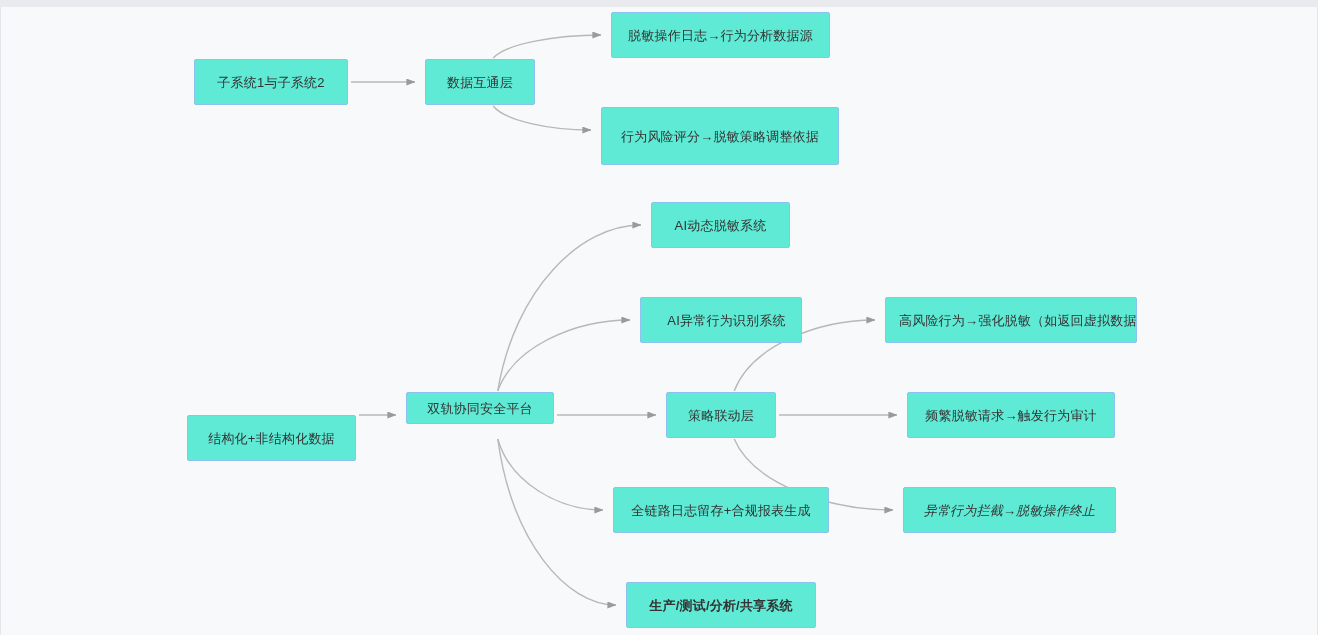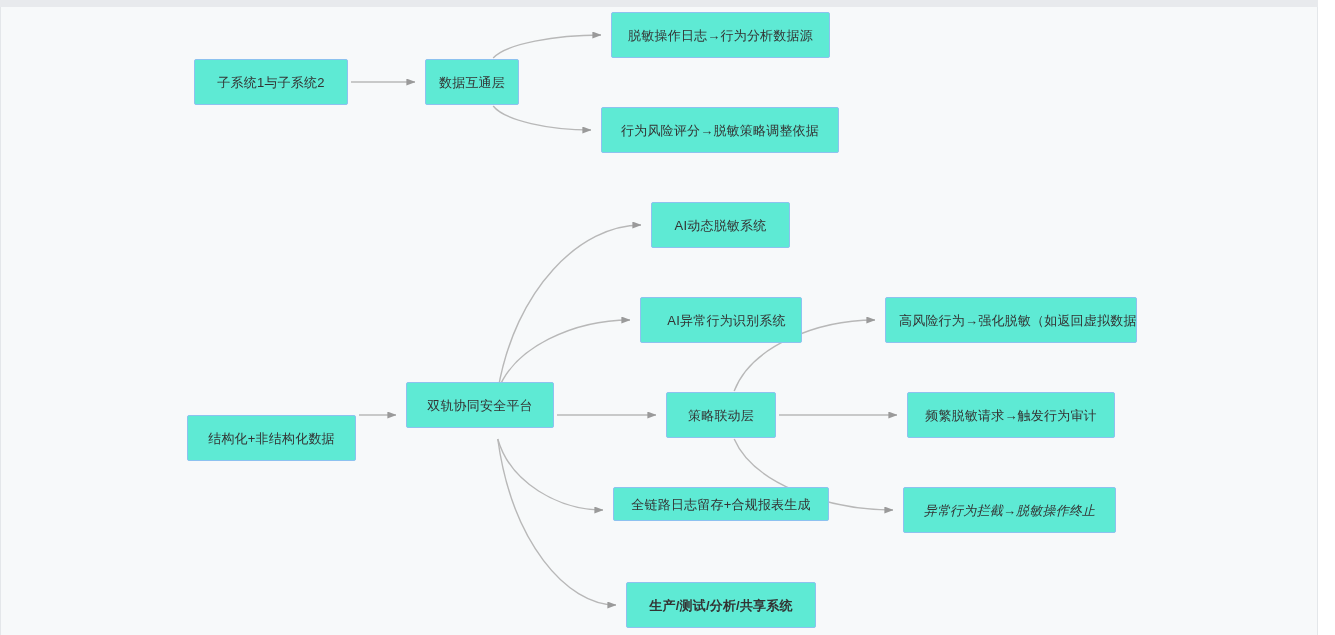--- a/index.html
+++ b/index.html
@@ -84,45 +84,45 @@
           <path d="M496.76,432 C510.9488,534.92 565.3392,598 615,598" marker-end="url(#arrowhead)"></path>
           <path d="M733.2,384 C750.096,339.98 814.864,313 874,313" marker-end="url(#arrowhead)"></path>
           <path d="M778,408 L896,408" marker-end="url(#arrowhead)"></path>
           <path d="M733.2,432 C752.2560000000001,476.02 825.304,503 892,503" marker-end="url(#arrowhead)"></path>
         </g>
     </svg>
     <div id="nodes">
         <div class="node" style="left: 193px; top: 52px; width: 154px; height: 46px;">
           <span class="node-label">子系统1与子系统2</span>
         </div>
-        <div class="node" style="left: 424px; top: 52px; width: 94px; height: 46px;">
+        <div class="node" style="left: 424px; top: 52px; width: 110px; height: 46px;">
           <span class="node-label">数据互通层</span>
         </div>
         <div class="node" style="left: 610px; top: 5px; width: 219px; height: 46px;">
           <span class="node-label">脱敏操作日志→行为分析数据源</span>
         </div>
-        <div class="node" style="left: 600px; top: 100px; width: 238px; height: 46px;">
+        <div class="node" style="left: 600px; top: 100px; width: 238px; height: 58px;">
           <span class="node-label">行为风险评分→脱敏策略调整依据</span>
         </div>
         <div class="node" style="left: 186px; top: 385px; width: 169px; height: 46px; margin-top: 23px;">
           <span class="node-label">结构化+非结构化数据</span>
         </div>
-        <div class="node" style="left: 405px; top: 375px; width: 148px; height: 46px; align-items: center;">
+        <div class="node" style="left: 405px; top: 385px; width: 148px; height: 32px; align-items: center;">
           <span class="node-label">双轨协同安全平台</span>
         </div>
         <div class="node" style="left: 650px; top: 195px; width: 139px; height: 46px; justify-content: center;">
           <span class="node-label">AI动态脱敏系统</span>
         </div>
         <div class="node" style="left: 639px; top: 290px; width: 162px; height: 46px; padding-left: 11px;">
           <span class="node-label">AI异常行为识别系统</span>
         </div>
         <div class="node" style="left: 665px; top: 385px; width: 110px; height: 46px;">
           <span class="node-label">策略联动层</span>
         </div>
-        <div class="node" style="left: 612px; top: 480px; width: 216px; height: 34px; text-align: center;">
+        <div class="node" style="left: 612px; top: 480px; width: 216px; height: 46px; text-align: center;">
           <span class="node-label">全链路日志留存+合规报表生成</span>
         </div>
         <div class="node" style="left: 625px; top: 575px; width: 190px; height: 46px; font-weight: bold;">
           <span class="node-label">生产/测试/分析/共享系统</span>
         </div>
         <div class="node clipped" style="left: 884px; top: 290px; width: 252px; height: 46px;">
           <span class="node-label">高风险行为→强化脱敏（如返回虚拟数据）</span>
         </div>
         <div class="node" style="left: 906px; top: 385px; width: 208px; height: 46px;">
           <span class="node-label">频繁脱敏请求→触发行为审计</span>

